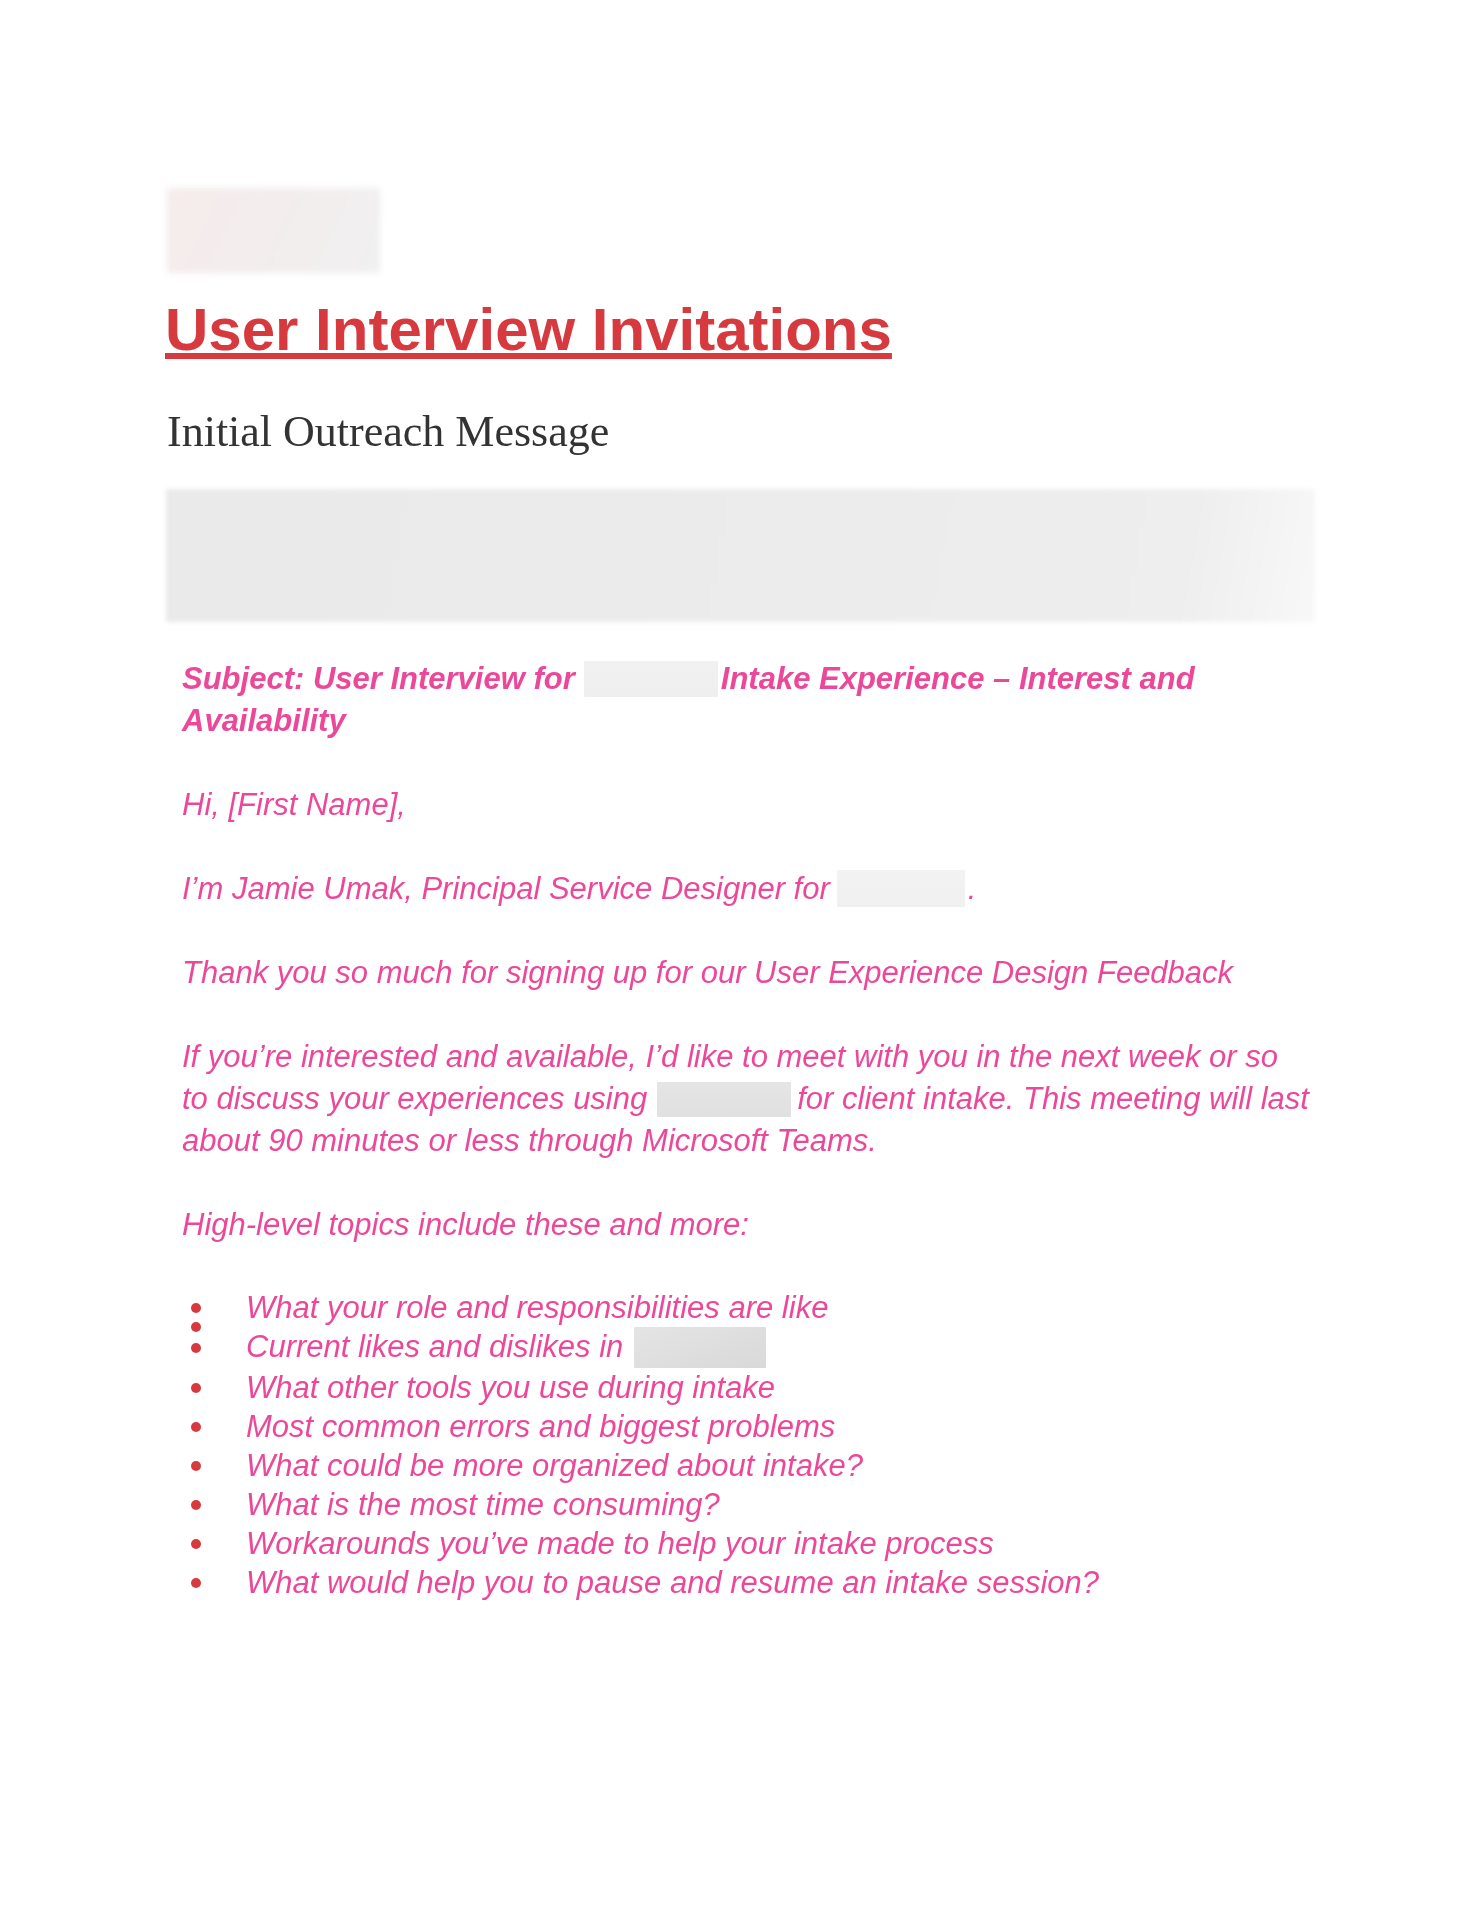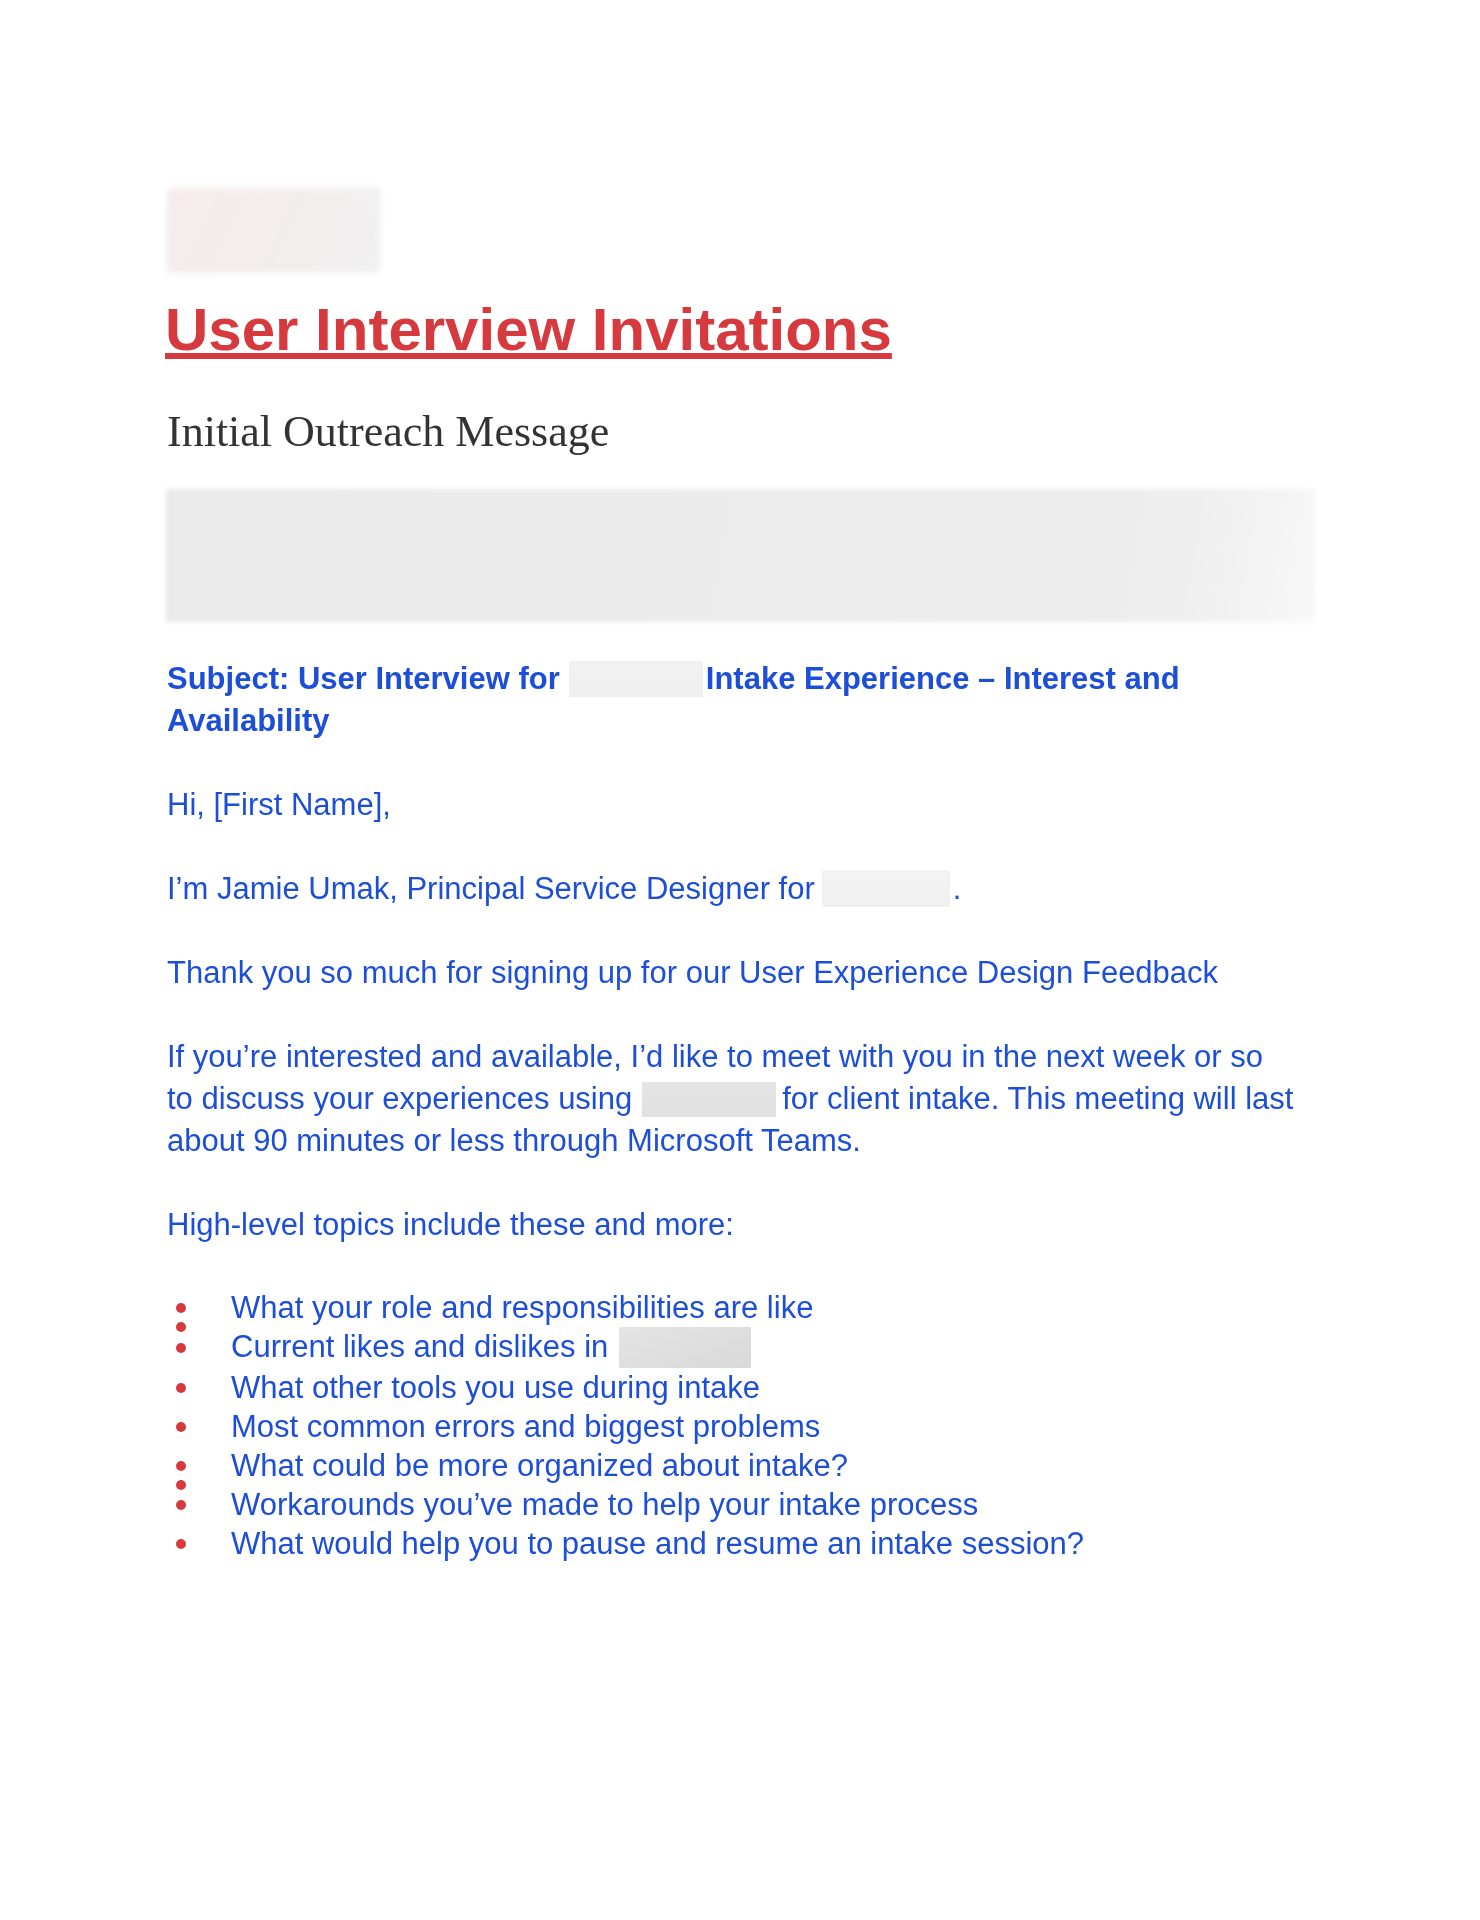--- a/index.html
+++ b/index.html
@@ -50,25 +50,26 @@
   .banner-blur {
     position: absolute;
     left: 166px; top: 489px;
     width: 1149px; height: 133px;
     background: linear-gradient(100deg, #eaeaea 0%, #ececec 55%, #eeeeee 88%, #f8f8f8 100%);
     filter: blur(2px);
   }
 
   .email-body {
     position: absolute;
-    left: 167px; top: 658px;
+    left: 182px; top: 658px;
     width: 1160px;
     font-size: 31px;
     line-height: 42px;
-    color: #1d4ed8;
+    color: #ec4899;
+    font-style: italic;
   }
   .email-body p { margin: 0 0 42px 0; }
   .bold { font-weight: bold; }
   .line { display: block; white-space: nowrap; }
 
   
   .redact {
     display: inline-block;
     vertical-align: -8px;
     border-radius: 1px;
@@ -141,19 +142,19 @@
 
     <p>High-level topics include these and more:</p>
 
     <ul class="topics">
       <li><span class="bullet-dot"></span><span>What your role and responsibilities are like</span></li>
       <li><span class="bullet-dot"></span></li>
       <li><span class="bullet-dot"></span><span>Current likes and dislikes in</span><span class="redact redact-topic"></span></li>
       <li><span class="bullet-dot"></span><span>What other tools you use during intake</span></li>
       <li><span class="bullet-dot"></span><span>Most common errors and biggest problems</span></li>
       <li><span class="bullet-dot"></span><span>What could be more organized about intake?</span></li>
-      <li><span class="bullet-dot"></span></li>
+      <li><span class="bullet-dot"></span><span>What is the most time consuming?</span></li>
       <li><span class="bullet-dot"></span><span>Workarounds you’ve made to help your intake process</span></li>
       <li><span class="bullet-dot"></span><span>What would help you to pause and resume an intake session?</span></li>
     </ul>
 
   </div>
 </div>
 
 </body></html>

